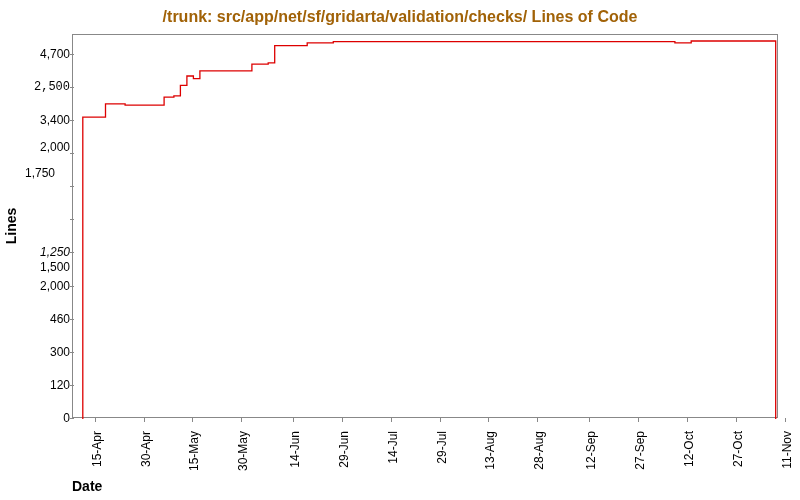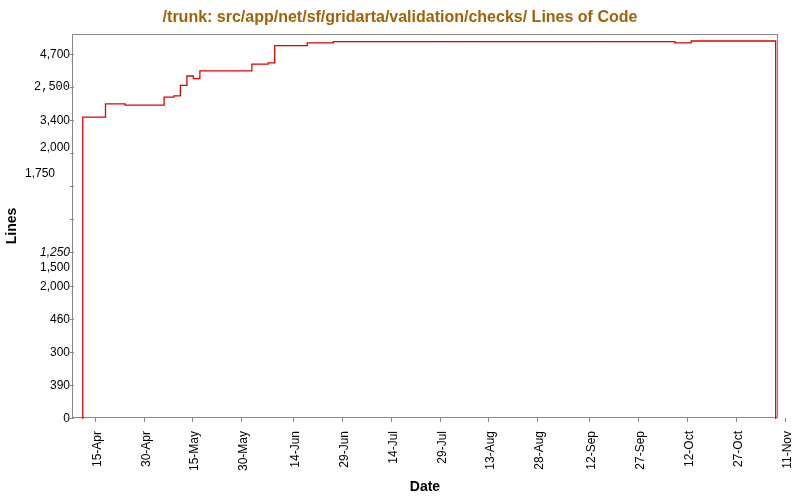--- a/index.html
+++ b/index.html
@@ -44,21 +44,21 @@
     transform: rotate(-90deg);
     font-weight: bold;
     font-size: 14px;
     white-space: nowrap;
   }
   .xlabel {
     position: absolute;
     left: 72px;
     top: 478px;
     width: 706px;
-    text-align: center;
+    text-align: left;
     font-weight: bold;
     font-size: 14px;
   }
   .ytick {
     position: absolute;
     right: 730px;
     transform: translateY(-50%);
     font-size: 12px;
     color: #000;
     text-align: right;
@@ -114,21 +114,21 @@
 <div class="xlabel">Date</div>
 
 <div class="plot-area">
   <svg class="line" viewBox="0 0 706 384" preserveAspectRatio="none">
     <polyline id="series-poly" points="9.8,384.0 9.8,82.1 32.5,82.1 32.5,68.9 52.1,68.9 52.1,70.2 91.1,70.2 91.1,62.2 100.9,62.2 100.9,60.9 107.4,60.9 107.4,50.3 113.9,50.3 113.9,41.0 120.4,41.0 120.4,43.7 126.9,43.7 126.9,35.8 178.9,35.8 178.9,29.1 195.2,29.1 195.2,27.8 201.7,27.8 201.7,10.6 234.2,10.6 234.2,7.9 260.3,7.9 260.3,6.6 601.9,6.6 601.9,7.9 618.2,7.9 618.2,6.0 702.7,6.0 702.7,384.0"></polyline>
   </svg>
 </div>
 
 <div class="ytick" style="top: 418px;">0</div>
 <div class="ytick-mark" style="top: 418px;"></div>
-<div class="ytick" style="top: 384.897px;">390</div>
+<div class="ytick" style="top: 384.897px;">120</div>
 <div class="ytick-mark" style="top: 384.897px;"></div>
 <div class="ytick" style="top: 351.793px;">300</div>
 <div class="ytick-mark" style="top: 351.793px;"></div>
 <div class="ytick" style="top: 318.69px;">460</div>
 <div class="ytick-mark" style="top: 318.69px;"></div>
 <div class="ytick" style="top: 285.586px;">2,000</div>
 <div class="ytick-mark" style="top: 285.586px;"></div>
 <div class="ytick" style="top: 252.483px; font-style: italic;">1,250</div>
 <div class="ytick-mark" style="top: 252.483px;"></div>
 <div class="ytick" style="top: 219.379px; margin-top: 48px;">1,500</div>

